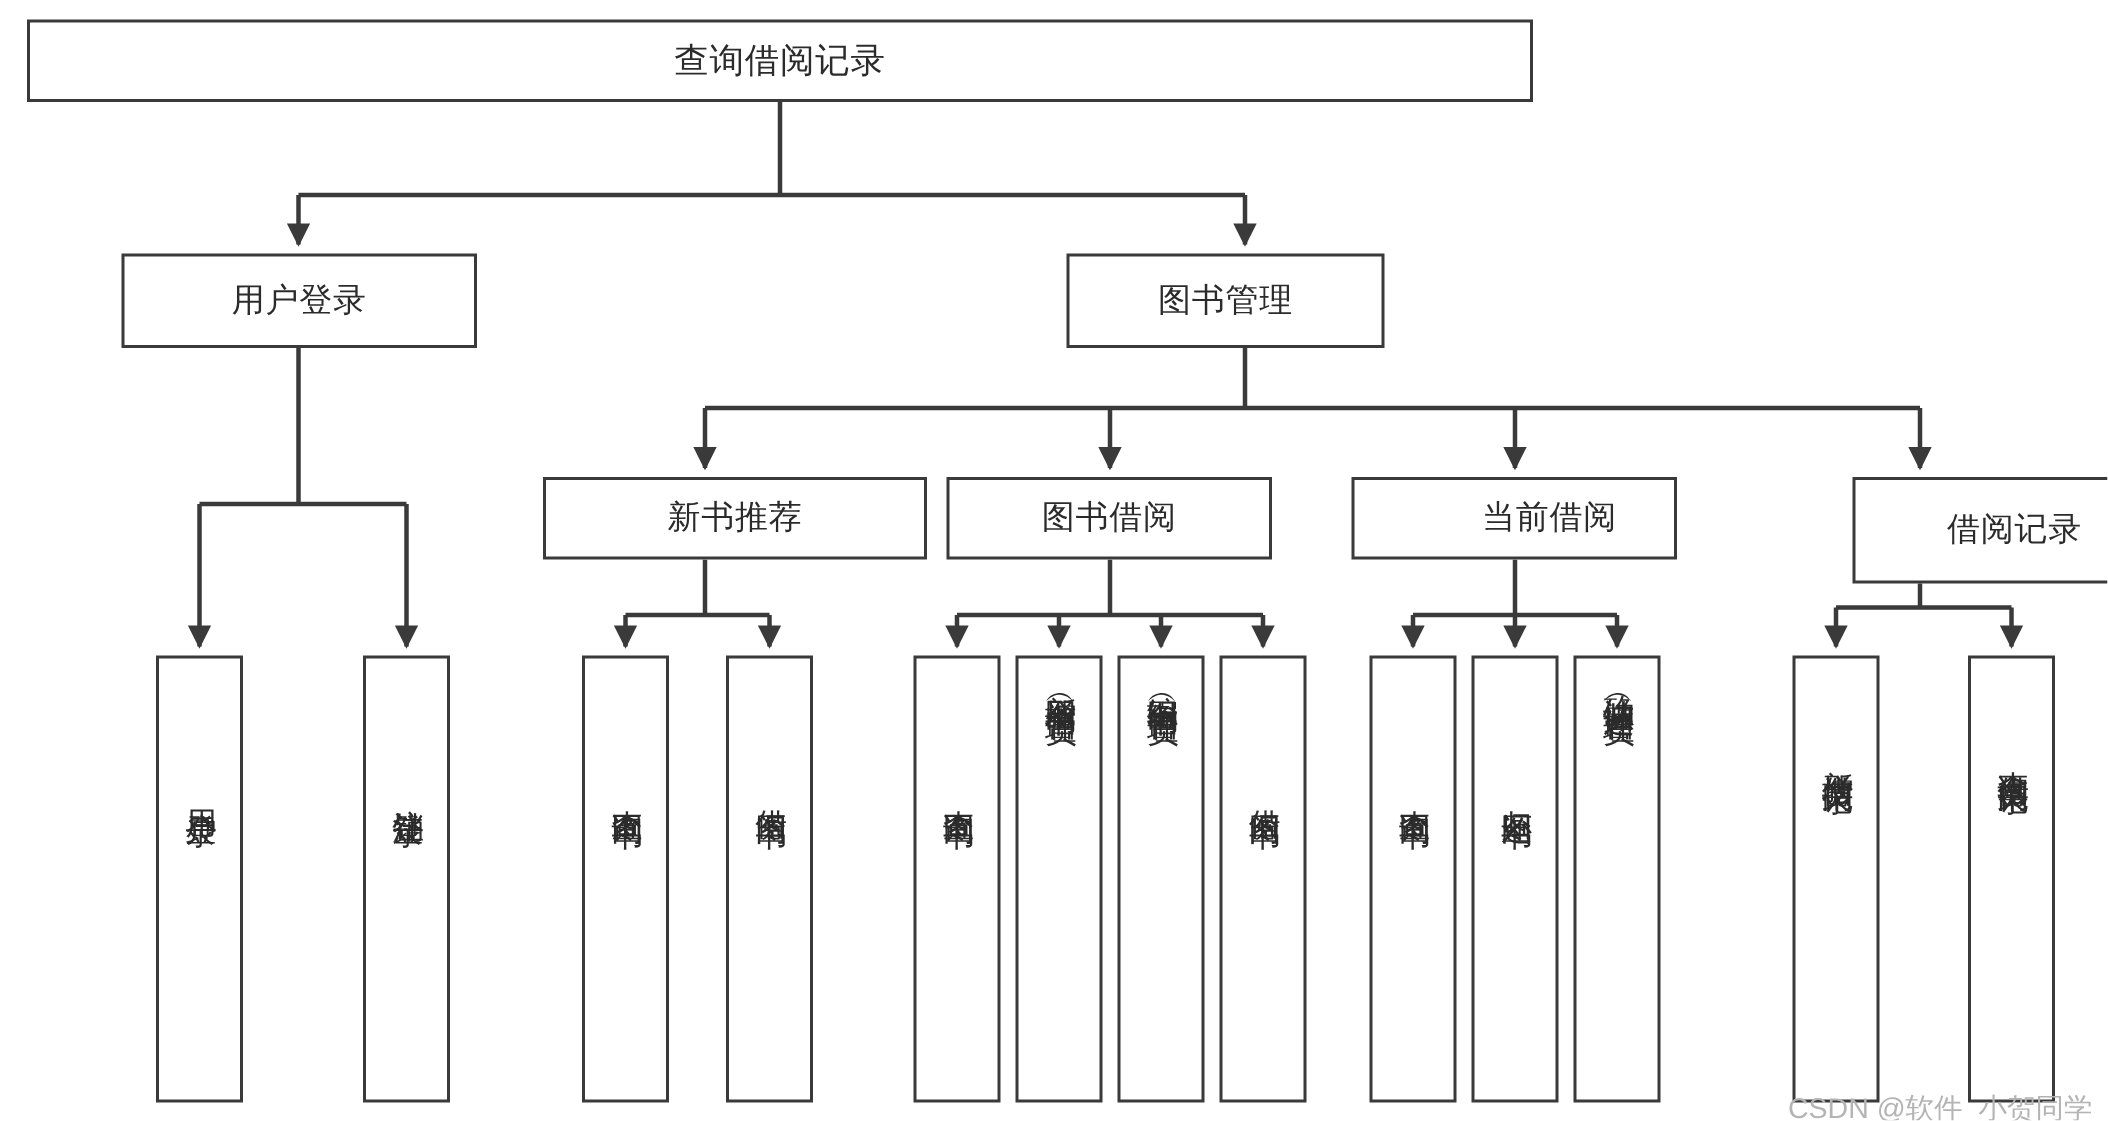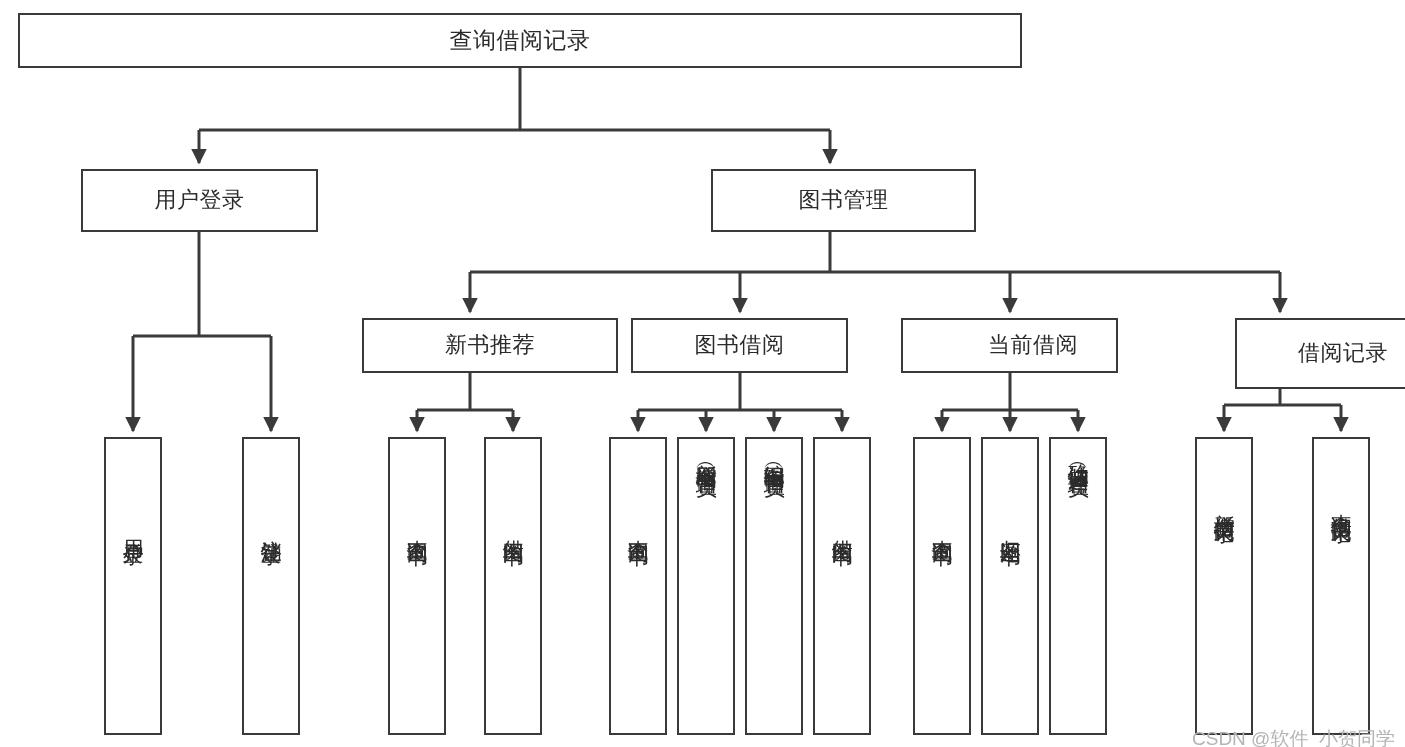--- a/index.html
+++ b/index.html
@@ -139,21 +139,21 @@
     </g>
   </svg>
 
   <div class="node horiz root" style="left:18px; top:13px; width:1004px; height:55px;">
     <span class="label">查询借阅记录</span>
   </div>
 
   <div class="node horiz" style="left:81px; top:169px; width:237px; height:63px;">
     <span class="label">用户登录</span>
   </div>
-  <div class="node horiz" style="left:711px; top:169px; width:265px; height:63px;">
+  <div class="node horiz" style="left:711px; top:169px; width:212px; height:63px;">
     <span class="label">图书管理</span>
   </div>
 
   <div class="node horiz" style="left:362px; top:318px; width:256px; height:55px;">
     <span class="label">新书推荐</span>
   </div>
   <div class="node horiz" style="left:631px; top:318px; width:217px; height:55px;justify-content:center;">
     <span class="label">图书借阅</span>
   </div>
   <div class="node horiz" style="left:901px; top:318px; width:217px; height:55px;padding-left:47px;">

